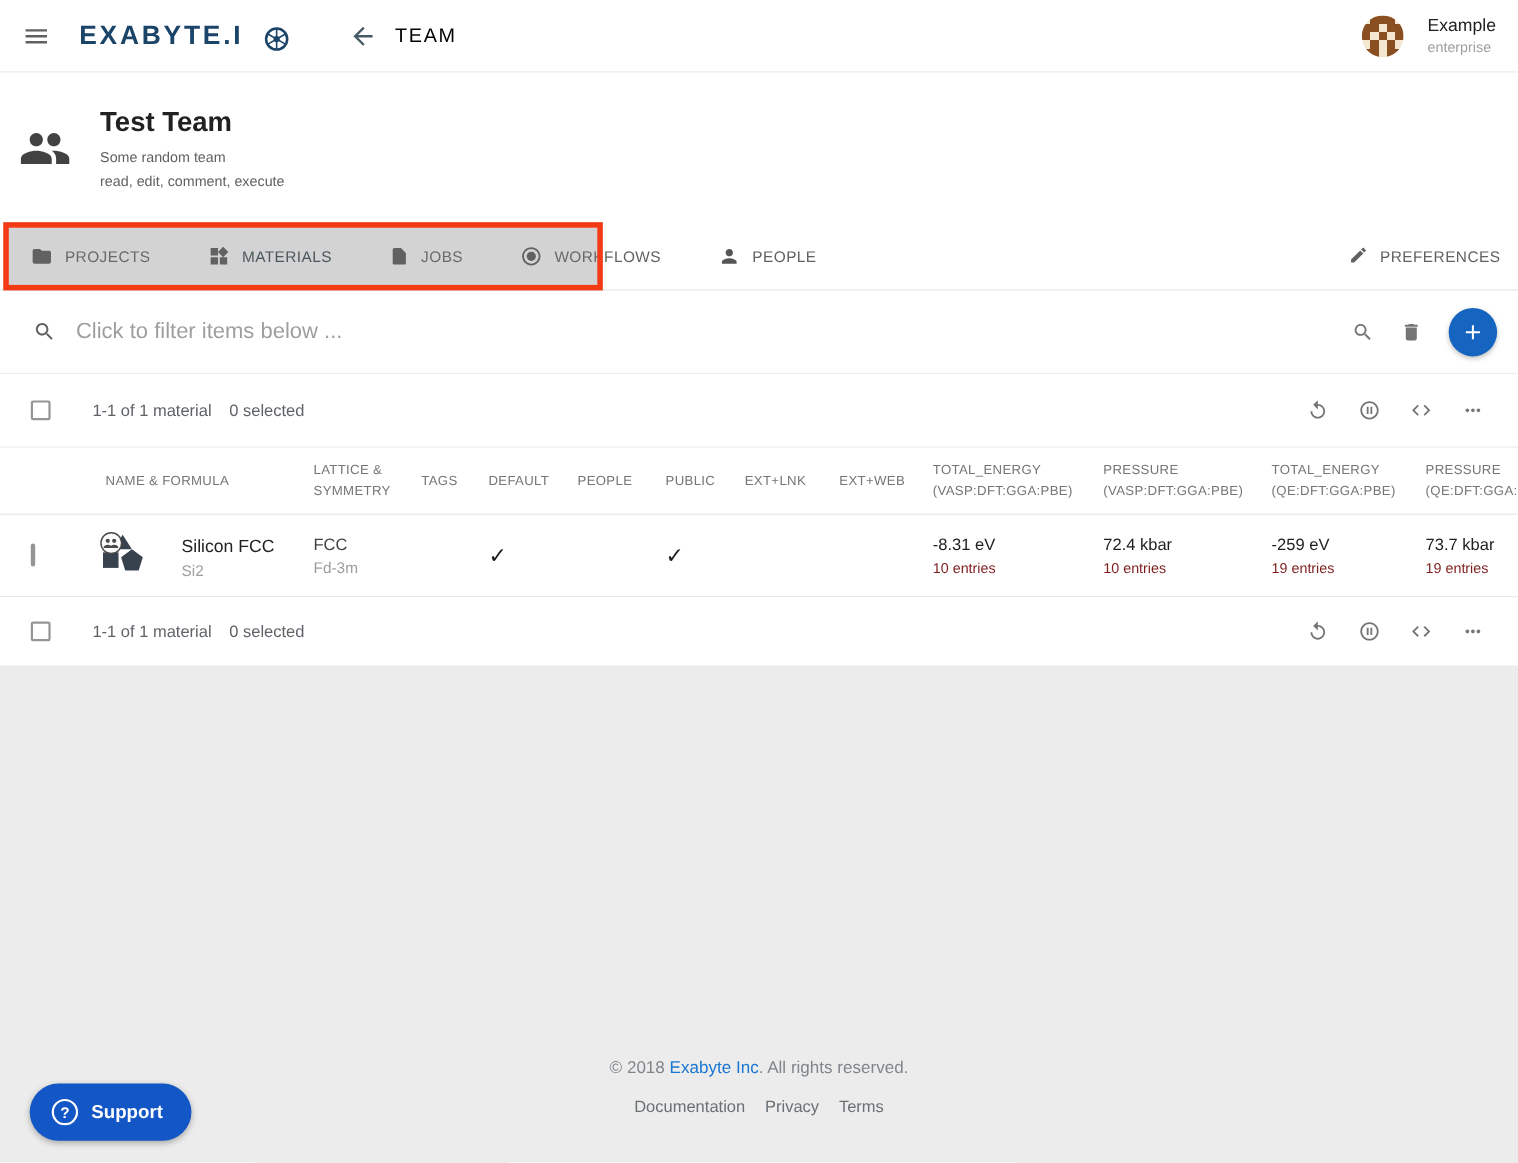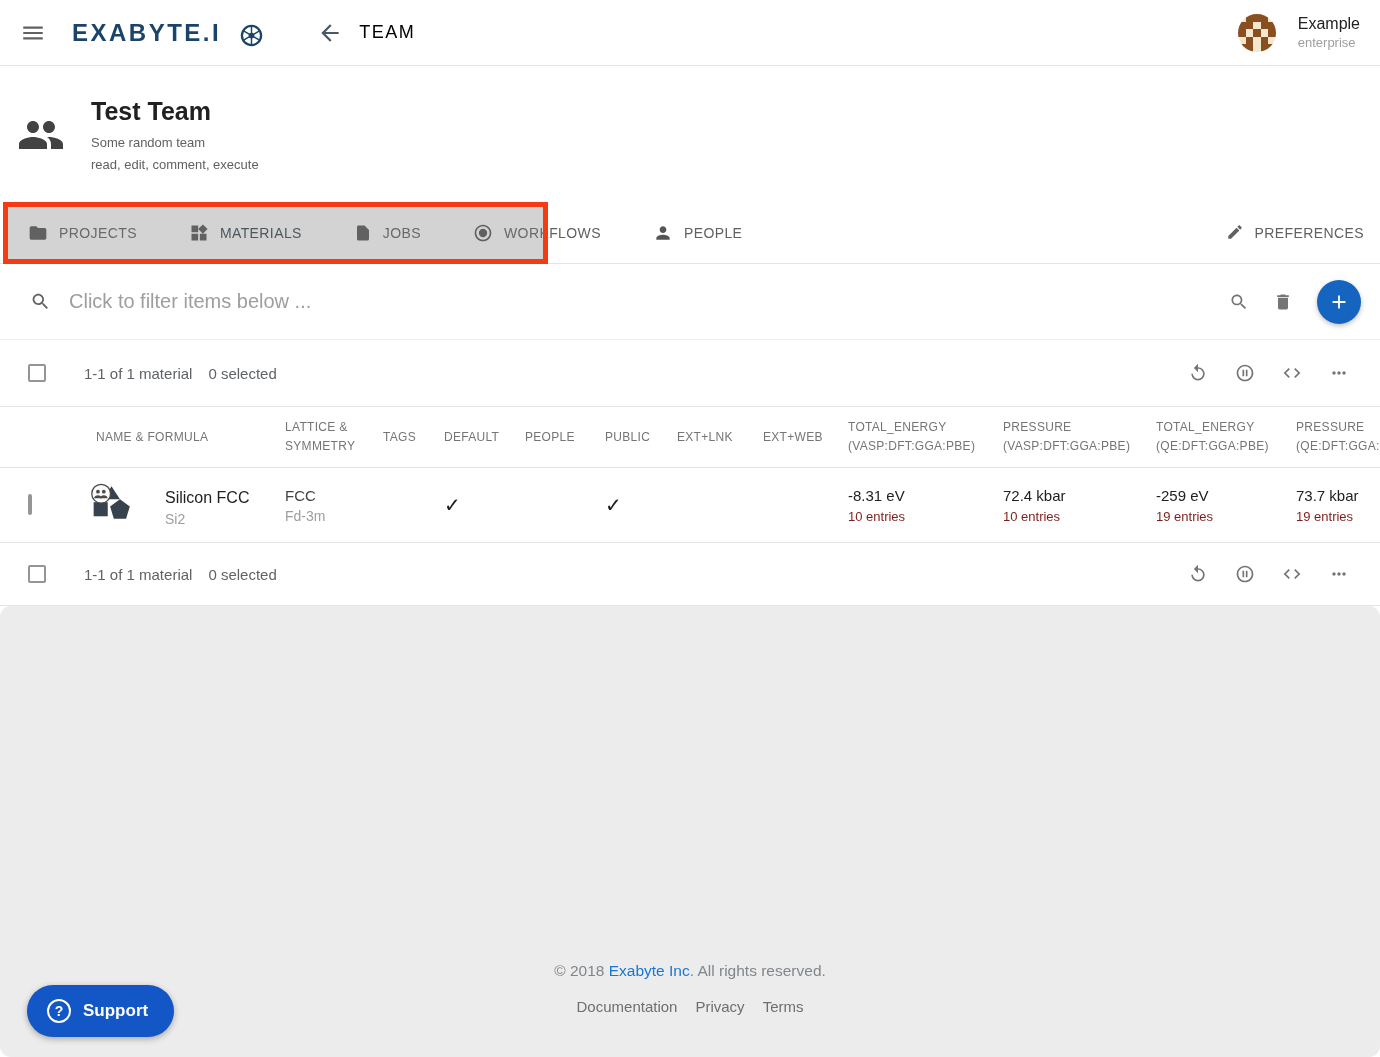--- a/index.html
+++ b/index.html
@@ -65,21 +65,21 @@
   .mat-icon { width:47px; height:44px; flex:0 0 auto; }
   .name-stack { margin-left:30px; }
   .cell-primary { font-size:16px; color:#212121; }
   .cell-secondary { font-size:14px; color:#9e9e9e; margin-top:4px; }
   .cell-lat-primary { font-size:15px; color:#424242; }
   .checkmark { font-size:20px; color:#1b1b1b; }
   .val-primary { font-size:15px; color:#212121; }
   .val-secondary { font-size:13px; color:#7f1d1d; margin-top:5px; }
 
   
-  .grayarea { height:451px; background:#ececec; position:relative;border-radius:11px; }
+  .grayarea { height:451px; background:#ececec; position:relative; }
   .footer-copy { position:absolute; top:356px; width:100%; text-align:center; font-size:15.5px; color:#80868b; }
   .footer-copy a { color:#1976d2; text-decoration:none; cursor:pointer; }
   .footer-links { position:absolute; top:392px; width:100%; display:flex; justify-content:center; gap:18px; font-size:15px; color:#6b7075; }
   .footer-links span { cursor:pointer; }
 
   
   .support-btn { position:absolute; left:27px; top:985px; height:52px; padding:0 26px 0 20px; border-radius:26px; background:#1356c5; color:#fff; display:flex; align-items:center; gap:12px; cursor:pointer; box-shadow:0 2px 6px rgba(0,0,0,0.3); z-index:40; }
   .help-circle { width:24px; height:24px; border:2px solid #fff; border-radius:50%; display:flex; align-items:center; justify-content:center; font-size:14px; font-weight:700; }
   .support-label { font-size:17px; font-weight:700; }
 

